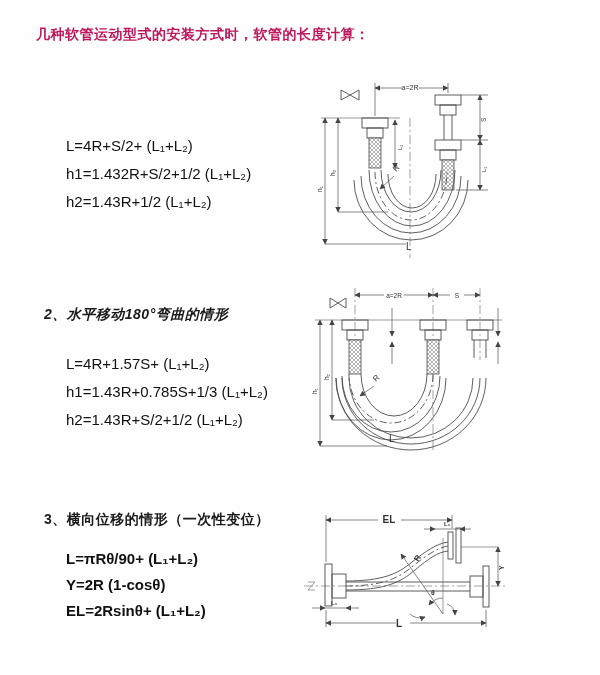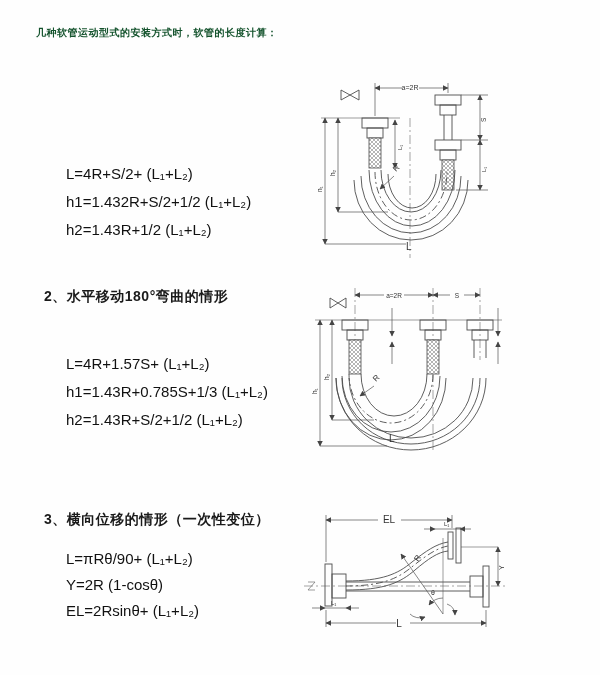--- a/index.html
+++ b/index.html
@@ -1,46 +1,46 @@
 <!DOCTYPE html>
 <html><head>
 <meta charset="utf-8">
 <style>
   html,body{margin:0;padding:0;background:#ffffff;}
   .page{
     position:relative;width:600px;height:675px;background:#fefefe;
     font-family:"Liberation Sans","DejaVu Sans",sans-serif;color:#1f1f1f;overflow:hidden;
   }
   .title{
-    position:absolute;left:36px;top:26px;font-size:10px;font-weight:700;
-    letter-spacing:0.5px;color:#14532d;
+    position:absolute;left:36px;top:26px;font-size:14px;font-weight:700;
+    letter-spacing:0.5px;color:#be185d;
   }
   .sec-heading{
     position:absolute;left:44px;font-size:14px;font-weight:700;color:#1a1a1a;letter-spacing:0.5px;
   }
   .formulas{position:absolute;left:66px;font-size:15px;color:#111;}
   .formula{height:28px;line-height:28px;white-space:pre;}
-  .formulas.tight .formula{height:26px;line-height:26px;}
+  .formulas.tight .formula{height:26px;line-height:26px;font-weight:bold;}
   .diagram{position:absolute;}
   svg{display:block;}
   svg text{font-family:"Liberation Sans","DejaVu Sans",sans-serif;fill:#333;}
   .dwg{stroke:#4d4d4d;stroke-width:0.9;fill:none;}
   .dwg-thin{stroke:#5a5a5a;stroke-width:0.6;fill:none;}
   .dim{stroke:#555;stroke-width:0.7;fill:none;}
   .cl{stroke:#6a6a6a;stroke-width:0.6;fill:none;stroke-dasharray:9 3 2 3;}
   .braid{stroke:#4d4d4d;stroke-width:0.8;}
 </style>
 </head>
 <body>
 
 <div class="page">
 
   <div class="title">几种软管运动型式的安装方式时，软管的长度计算：</div>
 
-  <div class="formulas" style="top:132px;margin-top:28px;">
+  <div class="formulas" style="top:132px;">
     <div class="formula">L=4R+S/2+ (L₁+L₂)</div>
     <div class="formula">h1=1.432R+S/2+1/2 (L₁+L₂)</div>
     <div class="formula">h2=1.43R+1/2 (L₁+L₂)</div>
   </div>
 
   <div class="diagram" style="left:318px;top:72px;">
     <svg width="235" height="190" viewBox="0 0 235 190">
       <defs>
         <marker id="ah1" viewBox="0 0 10 10" refX="9" refY="5" markerWidth="8" markerHeight="8" orient="auto-start-reverse">
           <path d="M0,0 L10,5 L0,10 z" fill="#444"></path>
@@ -99,21 +99,21 @@
       <text font-size="6.5" transform="translate(168,50) rotate(-90)">S</text>
       <text font-size="6" transform="translate(168,100) rotate(-90)">L₁</text>
 
       <text font-size="8" transform="translate(78,100) rotate(-45)">R</text>
       <line class="dim" x1="76" y1="104" x2="62" y2="117" marker-end="url(#ah1)"></line>
 
       <text x="88" y="178" font-size="10">L</text>
     </svg>
   </div>
 
-  <div class="sec-heading" style="top:288px;">2、水平移动180°弯曲的情形</div>
+  <div class="sec-heading" style="top:306px;font-style:italic;">2、水平移动180°弯曲的情形</div>
   <div class="formulas" style="top:332px;margin-top:18px;">
     <div class="formula">L=4R+1.57S+ (L₁+L₂)</div>
     <div class="formula">h1=1.43R+0.785S+1/3 (L₁+L₂)</div>
     <div class="formula">h2=1.43R+S/2+1/2 (L₁+L₂)</div>
   </div>
 
   <div class="diagram" style="left:312px;top:282px;">
     <svg width="250" height="175" viewBox="0 0 250 175">
       <defs>
         <marker id="ah2" viewBox="0 0 10 10" refX="9" refY="5" markerWidth="8" markerHeight="8" orient="auto-start-reverse">
@@ -181,21 +181,21 @@
     </svg>
   </div>
 
   <div class="sec-heading" style="top:511px;">3、横向位移的情形（一次性变位）</div>
   <div class="formulas tight" style="top:546px;">
     <div class="formula">L=πRθ/90+ (L₁+L₂)</div>
     <div class="formula">Y=2R (1-cosθ)</div>
     <div class="formula">EL=2Rsinθ+ (L₁+L₂)</div>
   </div>
 
-  <div class="diagram" style="left:298px;top:502px;">
+  <div class="diagram" style="left:298px;top:502px;font-weight:bold;">
     <svg width="215" height="145" viewBox="0 0 215 145">
       <defs>
         <marker id="ah3" viewBox="0 0 10 10" refX="9" refY="5" markerWidth="8" markerHeight="8" orient="auto-start-reverse">
           <path d="M0,0 L10,5 L0,10 z" fill="#444"></path>
         </marker>
       </defs>
 
       <line class="cl" x1="6" y1="84" x2="208" y2="84"></line>
       <path class="dwg-thin" d="M10,80 L17,80 M17,80 L10,88 M10,88 L17,88"></path>
 

